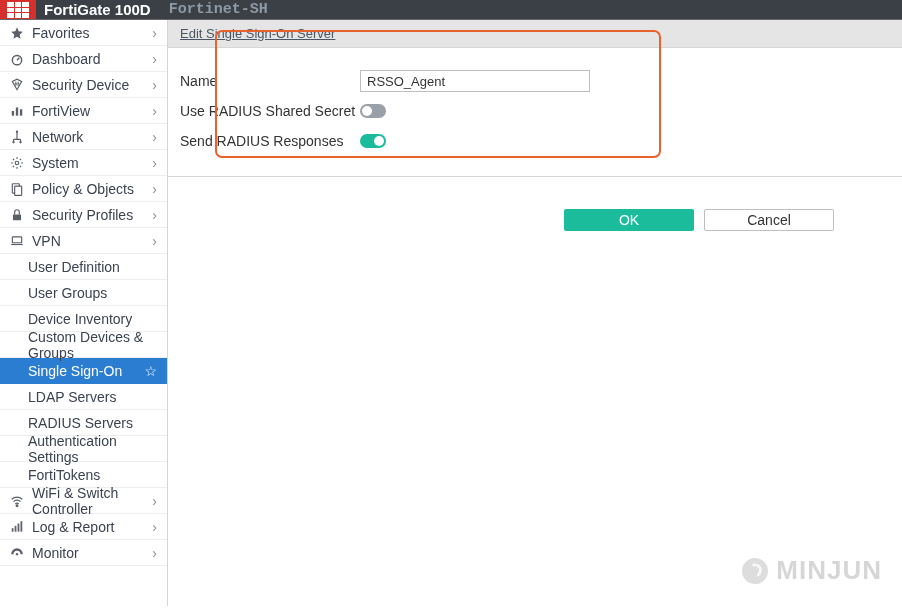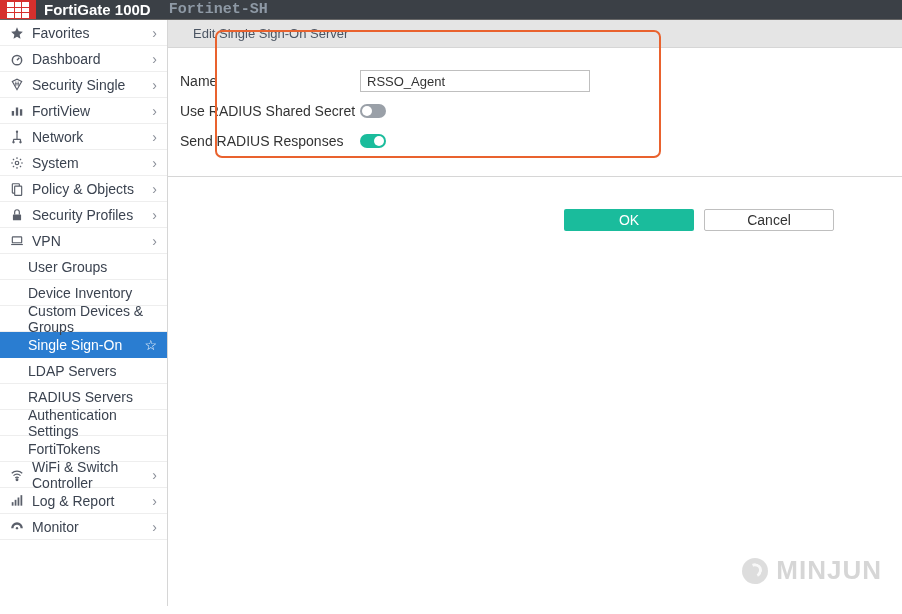--- a/index.html
+++ b/index.html
@@ -52,22 +52,23 @@
     .main { flex: 1; background: #fff; }
 
     .panel {
       margin: 0;
       border-bottom: 1px solid #d6d6d6;
     }
     .panel-header {
       background: #e5e5e5;
       color: #4b5563;
       font-size: 13px;
-      padding: 6px 25px;
+      padding: 6px 12px;
       border-bottom: 1px solid #d6d6d6;
+      text-decoration: underline;
     }
     .panel-body {
       padding: 20px 12px 18px 12px;
     }
     .form-row {
       display: flex; align-items: center; height: 26px; margin-bottom: 4px;
       font-size: 14px; color: #333;
     }
     .form-row .flabel { width: 180px; }
     .text-input {
@@ -155,21 +156,21 @@
         <span class="lbl">Dashboard</span>
         <span class="chev">›</span>
       </div>
       <div class="nav-item top">
         <span class="ico">
           <svg width="14" height="14" viewBox="0 0 24 24" fill="#5a5f6a">
             <path d="M4 6l8 14 8-14-8-4z" fill="none" stroke="#5a5f6a" stroke-width="2"></path>
             <path d="M8 10h8M10 6v8M14 6v8" stroke="#5a5f6a" stroke-width="1.5"></path>
           </svg>
         </span>
-        <span class="lbl">Security Single</span>
+        <span class="lbl">Security Device</span>
         <span class="chev">›</span>
       </div>
       <div class="nav-item top">
         <span class="ico">
           <svg width="14" height="14" viewBox="0 0 24 24" fill="#5a5f6a">
             <rect x="3" y="12" width="4" height="8"></rect>
             <rect x="10" y="6" width="4" height="14"></rect>
             <rect x="17" y="9" width="4" height="11"></rect>
           </svg>
         </span>
@@ -220,20 +221,23 @@
       </div>
       <div class="nav-item top">
         <span class="ico">
           <svg width="14" height="14" viewBox="0 0 24 24" fill="#5a5f6a">
             <rect x="4" y="5" width="16" height="10" rx="1" fill="none" stroke="#5a5f6a" stroke-width="2"></rect>
             <rect x="2" y="17" width="20" height="2"></rect>
           </svg>
         </span>
         <span class="lbl">VPN</span>
         <span class="chev">›</span>
+      </div>
+      <div class="sub-item">
+        <span class="lbl">User Definition</span>
       </div>
       <div class="sub-item">
         <span class="lbl">User Groups</span>
       </div>
       <div class="sub-item">
         <span class="lbl">Device Inventory</span>
       </div>
       <div class="sub-item">
         <span class="lbl">Custom Devices &amp; Groups</span>
       </div>

